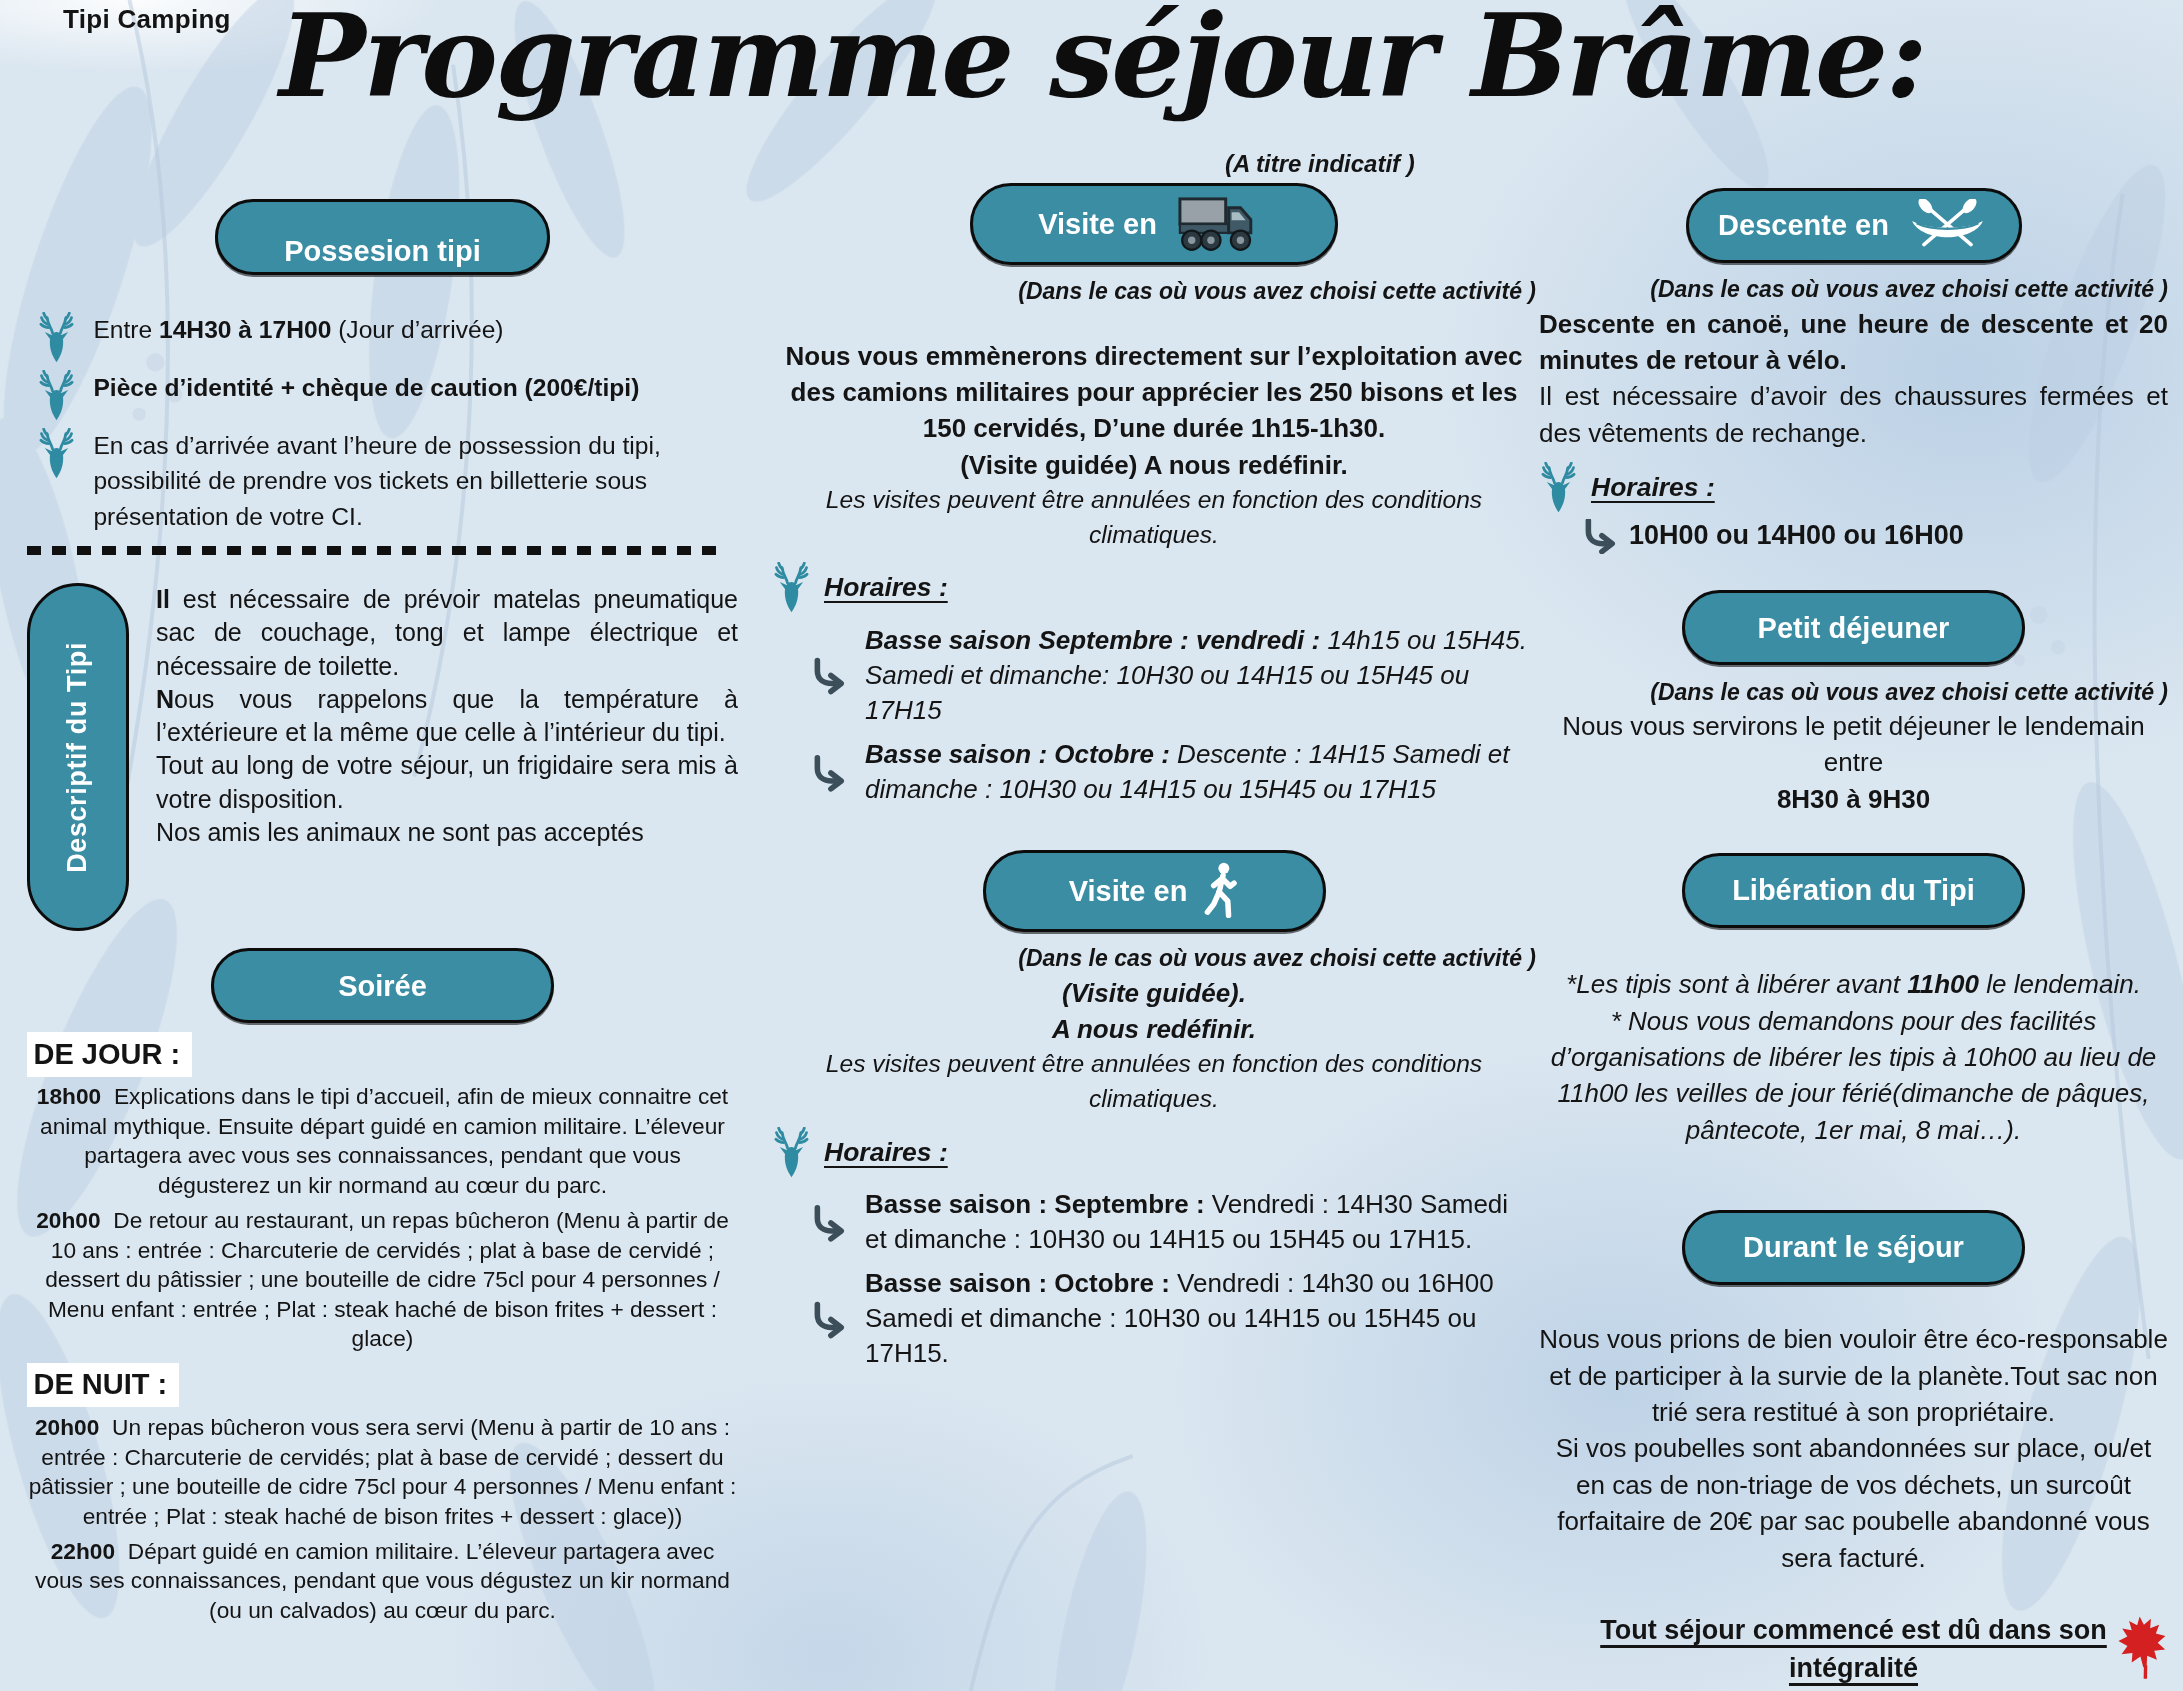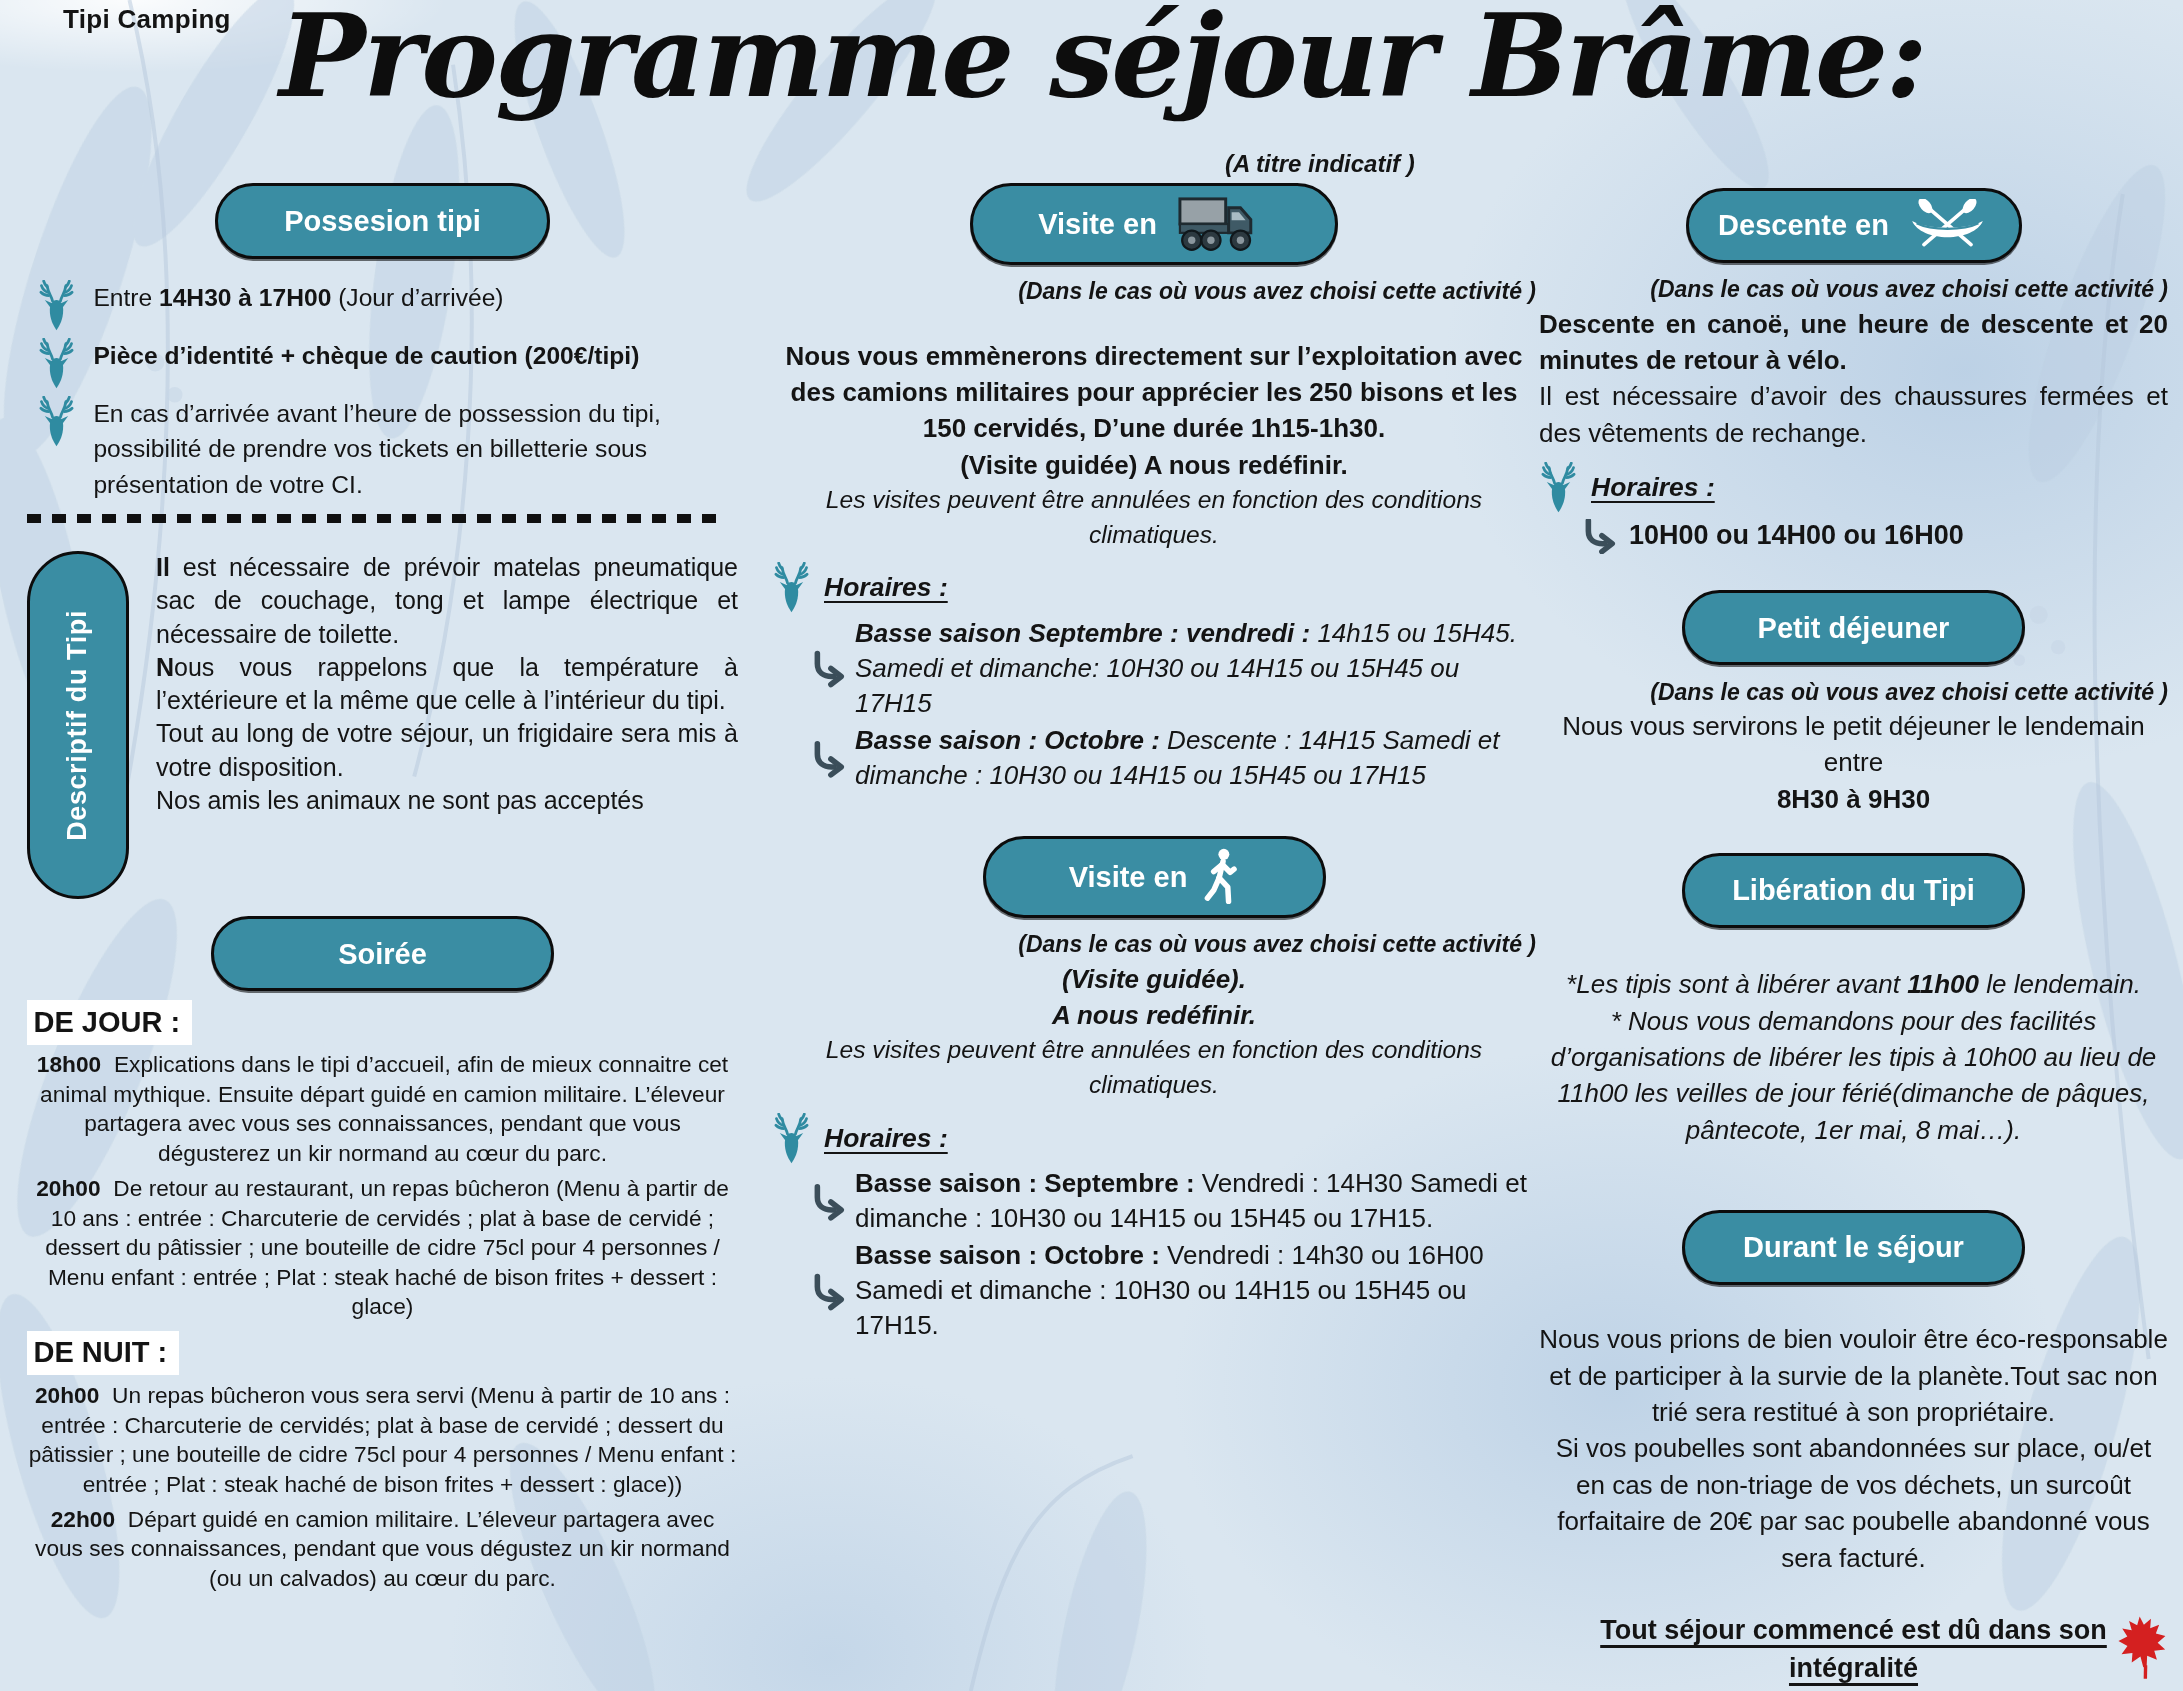--- a/index.html
+++ b/index.html
@@ -28,21 +28,21 @@
   .col-mid{left:772px;top:183px;width:764px;font-size:26px;line-height:1.4;}
   .col-right{left:1539px;top:188px;width:629px;font-size:26px;line-height:1.4;}
 
   .pill{
     background:var(--pill,#3a8da3);color:var(--pill-text,#fff);
     border:3.9px solid #0c0c0c;border-radius:47px;
     display:flex;align-items:center;justify-content:center;gap:17px;
     font-weight:bold;font-size:29px;flex:none;box-shadow:0 1.9px 0 rgba(0,0,0,.55);
   }
   .pill svg{display:block;flex:none;}
-  .pill-possession{width:329px;height:70px;margin:0 auto;}
+  .pill-possession{width:329px;height:70px;margin:16px auto;align-items:flex-end;}
   .pill-truck{width:362px;height:76px;margin:0 auto;}
   .pill-canoe{width:330px;height:69px;margin:0 auto;}
   .pill-soiree{width:337px;height:69px;margin:17px auto 0;}
   .pill-walk{width:337px;height:76px;margin:43px auto 0;}
   .pill-right{width:337px;height:69px;margin:36px auto 0;}
 
   .bullets{margin-top:21px;display:flex;flex-direction:column;gap:6.5px;padding-left:10.4px;}
   .brow{display:flex;gap:17px;align-items:flex-start;}
   .brow.center{align-items:flex-start;}
   .brow p{margin:0;}
@@ -78,21 +78,21 @@
   .mid-p{text-align:center;margin:0;}
   .p-bold{font-weight:bold;}
   .p-italic{font-style:italic;}
   .p-bi{font-weight:bold;font-style:italic;}
   .gap-lg{margin-top:30px;}
   .mid-italic{font-style:italic;font-size:24.6px;}
 
   .h-row{display:flex;align-items:center;gap:13px;margin-top:10.4px;}
   .h-label{font-weight:bold;font-style:italic;font-size:26.5px;text-decoration:underline;text-underline-offset:5.2px;}
   .hook{width:35px;flex:none;color:var(--arrow,#3b4e5a);margin-top:2.6px;}
-  .mb{display:flex;gap:9px;margin-top:2px;padding-left:39px;}
+  .mb{display:flex;gap:19px;margin-top:9px;padding-left:39px;}
   .mb p{margin:0;line-height:1.35;font-size:26px;text-align:left;}
   .mb.it p{font-style:italic;}
   .mb .lead{font-weight:bold;}
 
   .jus{text-align:justify;margin:0;}
   .ctr{text-align:center;margin:0;}
   .right-h1{display:flex;gap:12px;align-items:center;margin:3.9px 0 0 43px;font-weight:bold;font-size:27px;}
   .footer{
     margin-top:36px;text-align:center;font-weight:bold;font-size:27px;
     text-decoration:underline;text-underline-offset:5.8px;text-decoration-thickness:2.6px;

